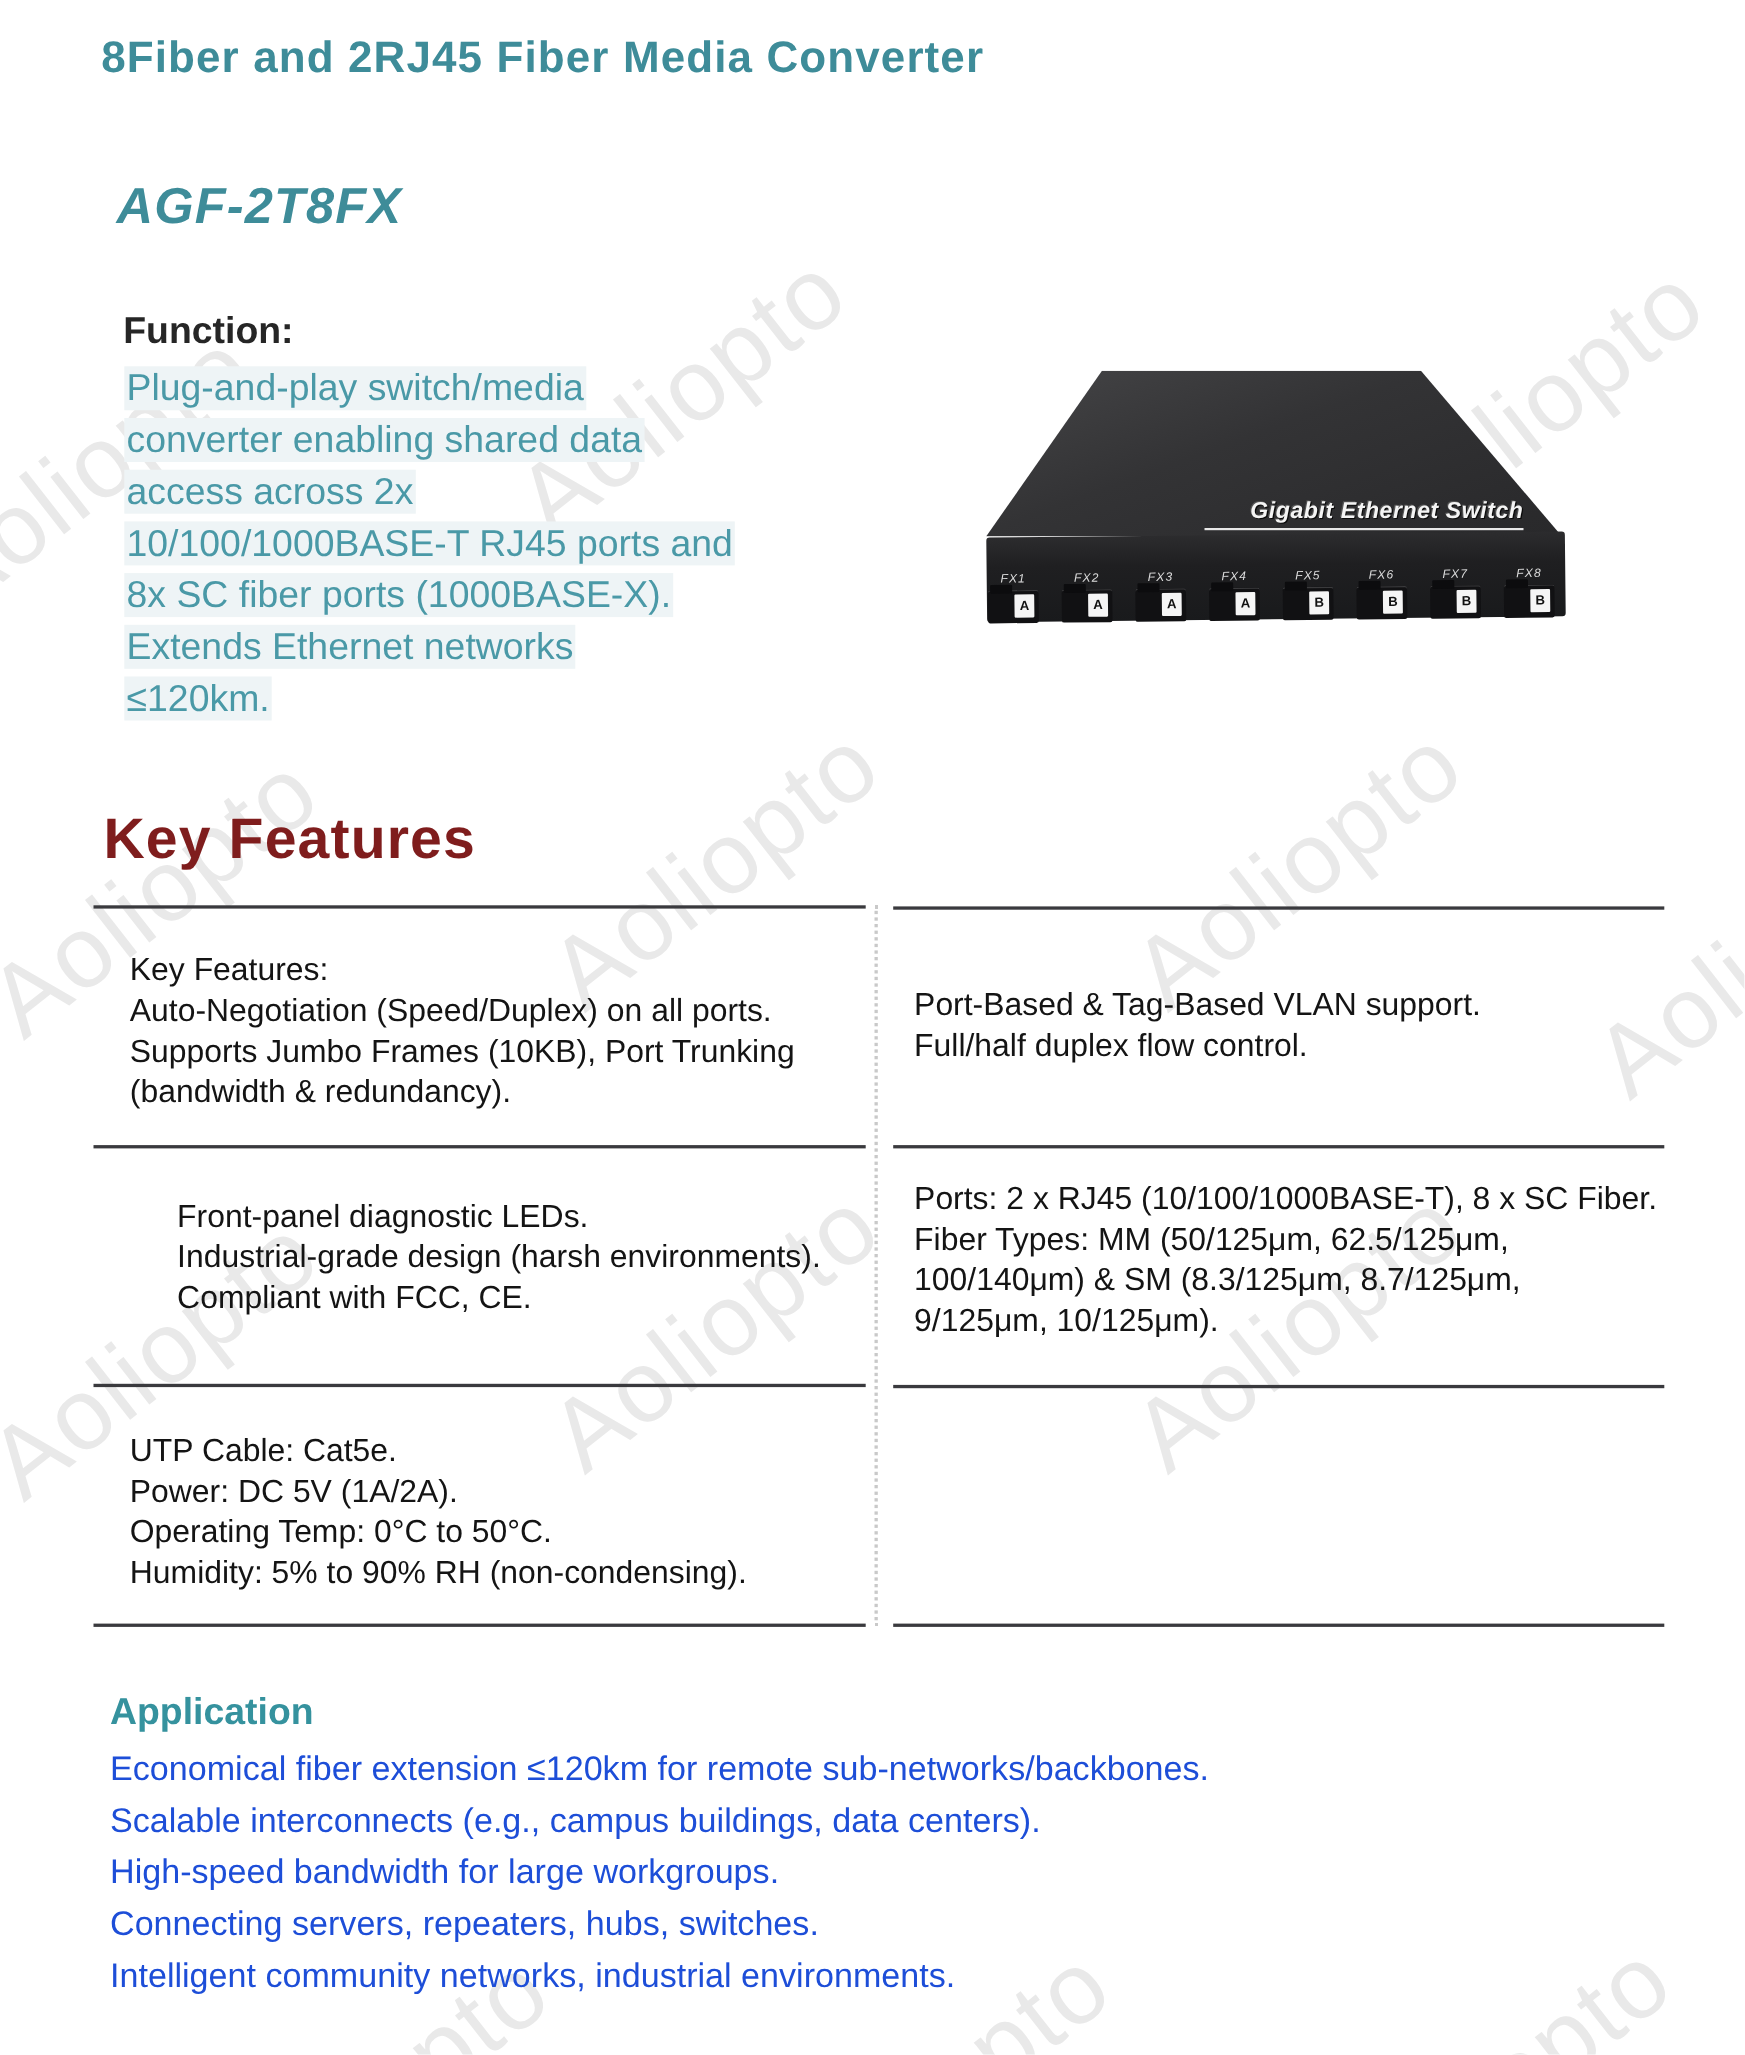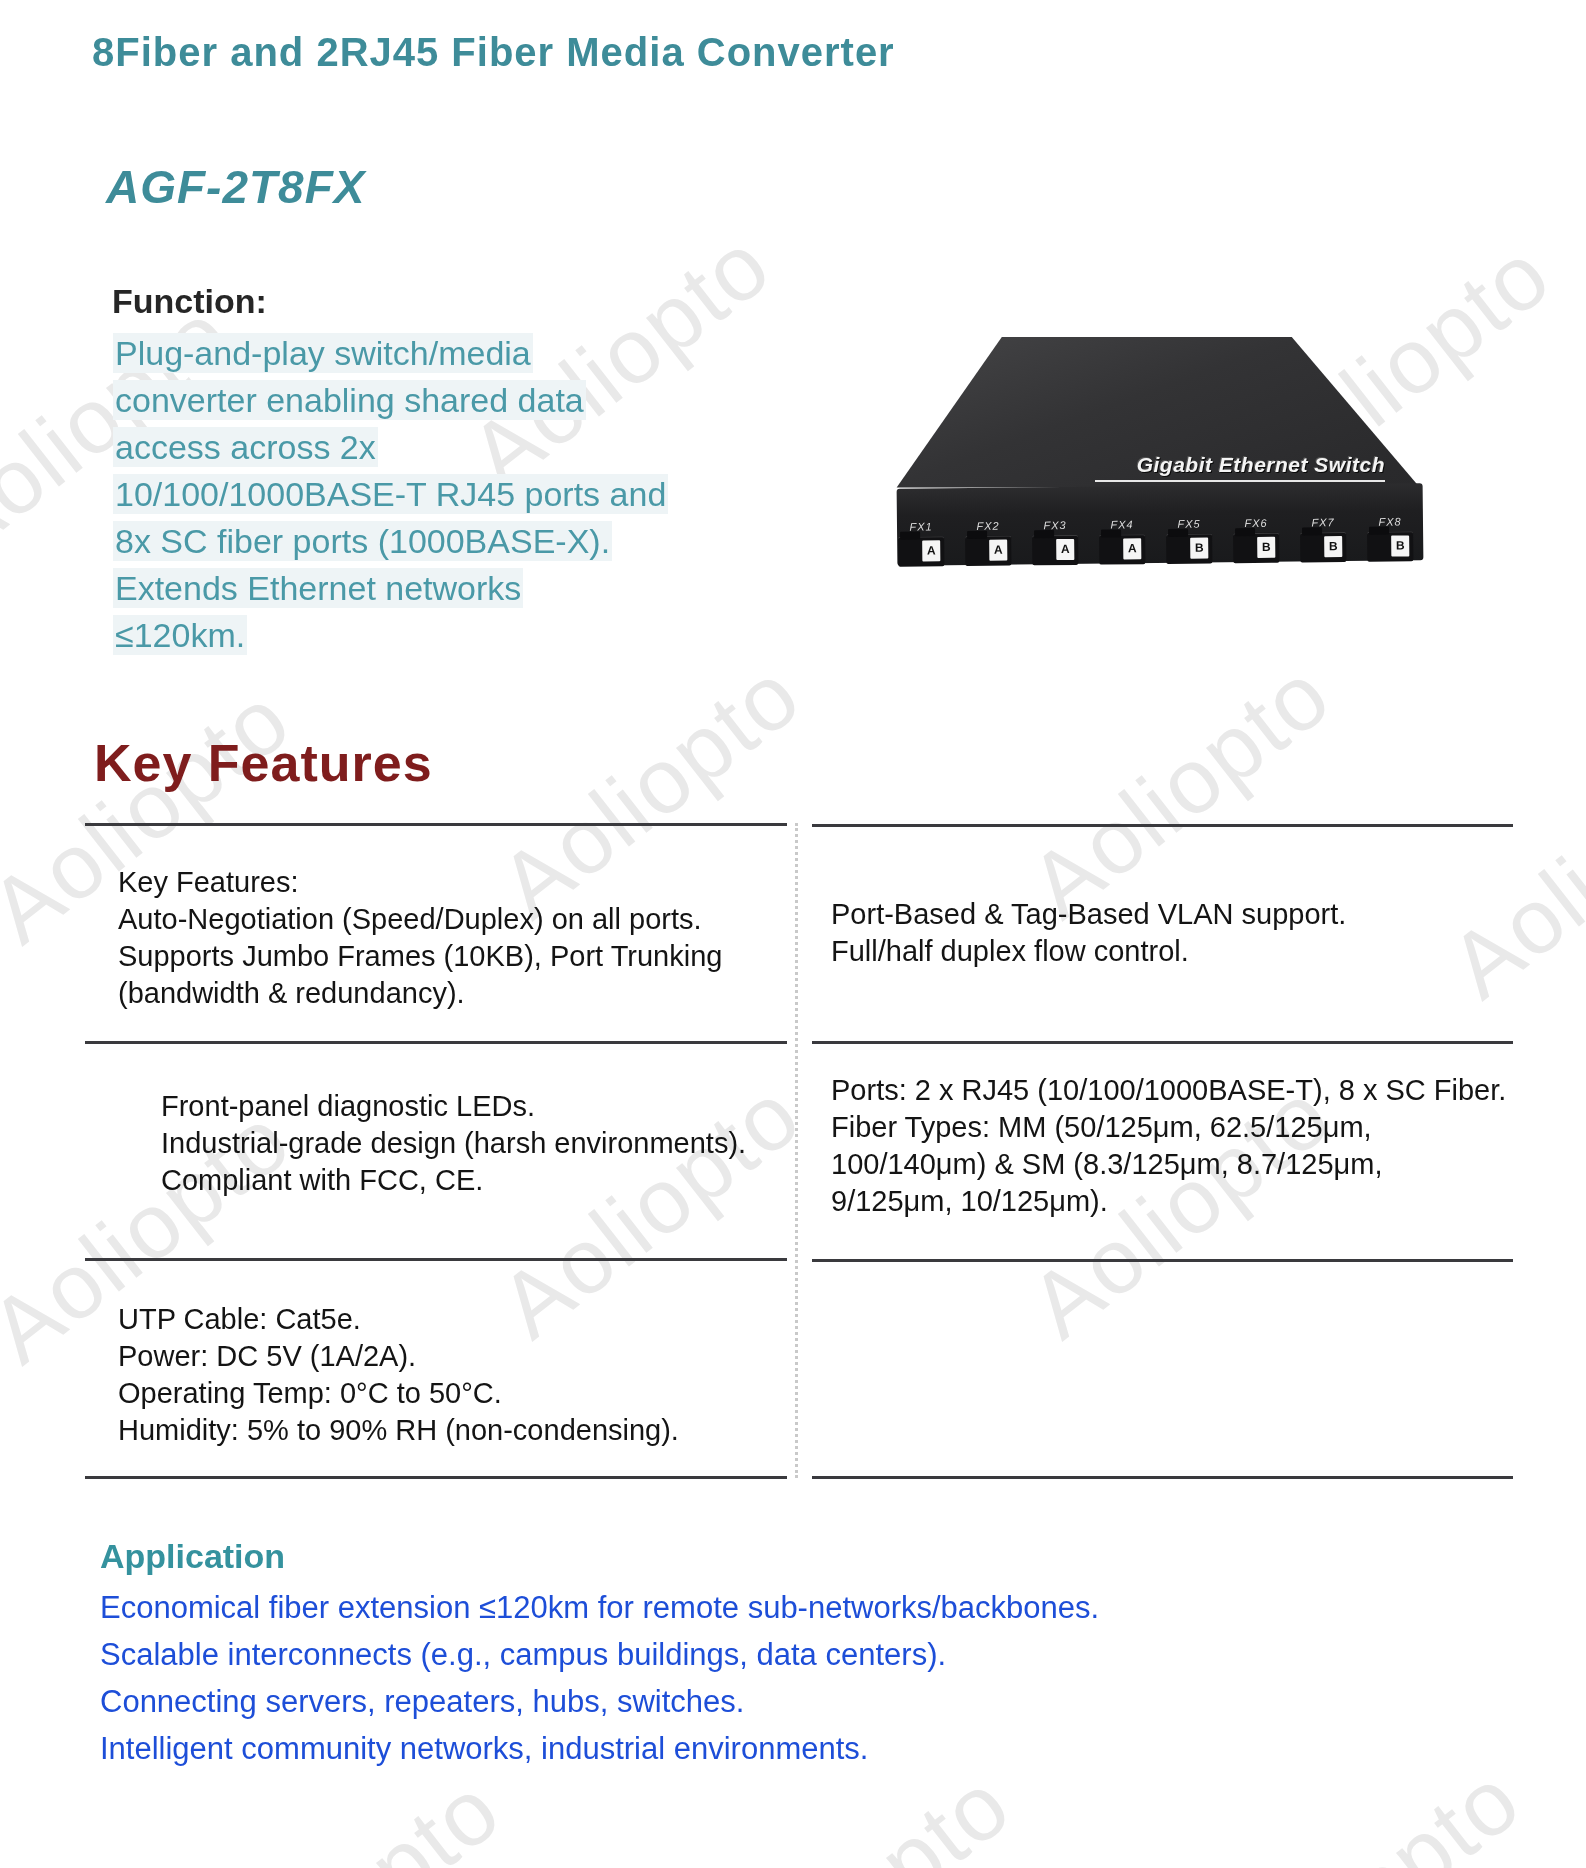--- a/index.html
+++ b/index.html
@@ -222,18 +222,19 @@
 9/125μm, 10/125μm).</div>
     <div class="cell c-r3c1">UTP Cable: Cat5e.
 Power: DC 5V (1A/2A).
 Operating Temp: 0°C to 50°C.
 Humidity: 5% to 90% RH (non-condensing).</div>
 
     <h3 class="app-heading">Application</h3>
     <div class="app-list">
       <div class="app-item">Economical fiber extension ≤120km for remote sub-networks/backbones.</div>
       <div class="app-item">Scalable interconnects (e.g., campus buildings, data centers).</div>
+      <div class="app-item">High-speed bandwidth for large workgroups.</div>
       <div class="app-item">Connecting servers, repeaters, hubs, switches.</div>
       <div class="app-item">Intelligent community networks, industrial environments.</div>
     </div>
 
   </div>
 </div>
 
 </body></html>

